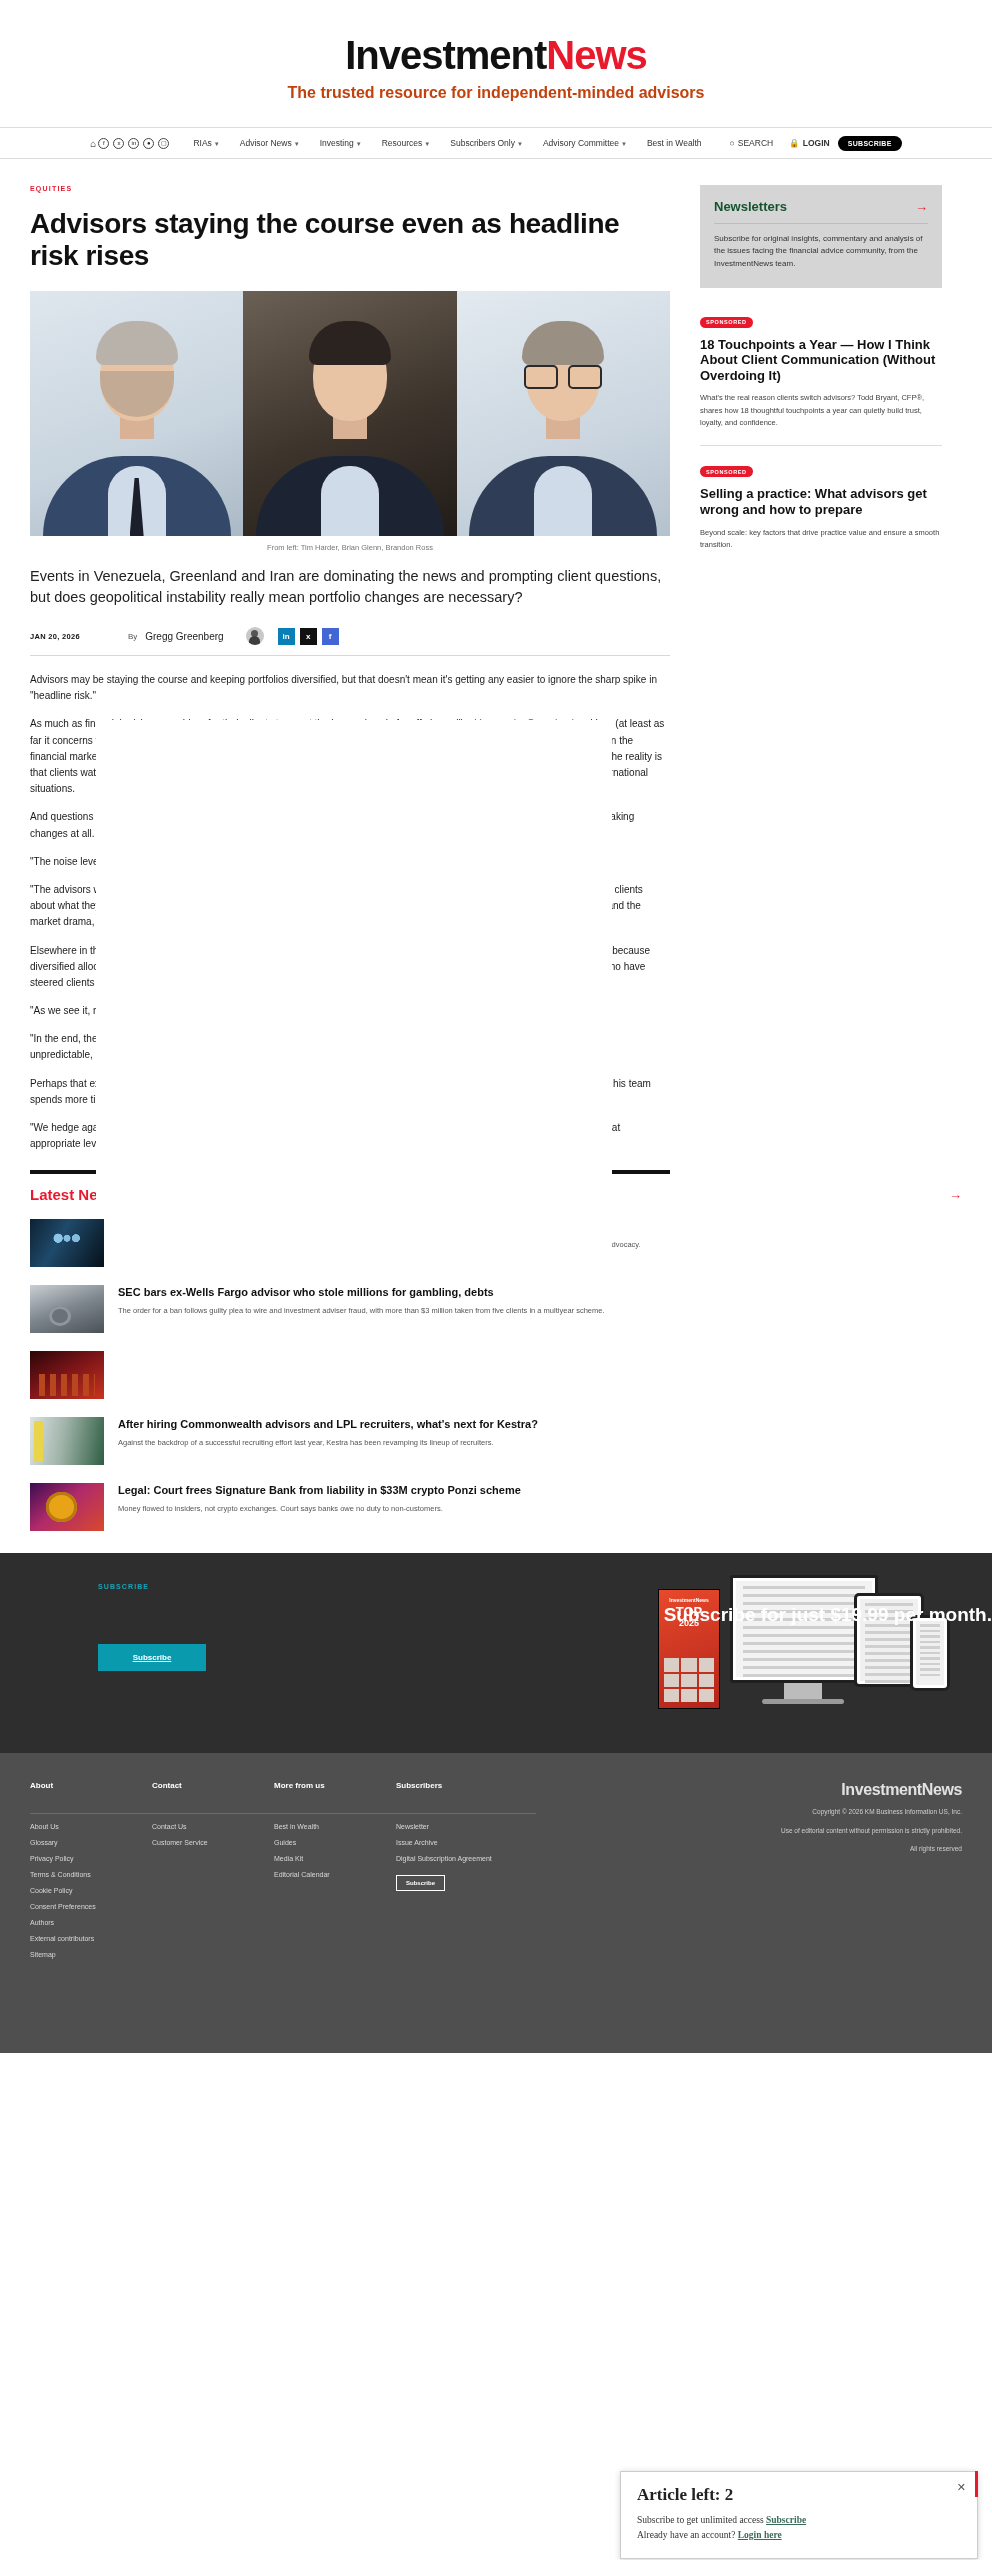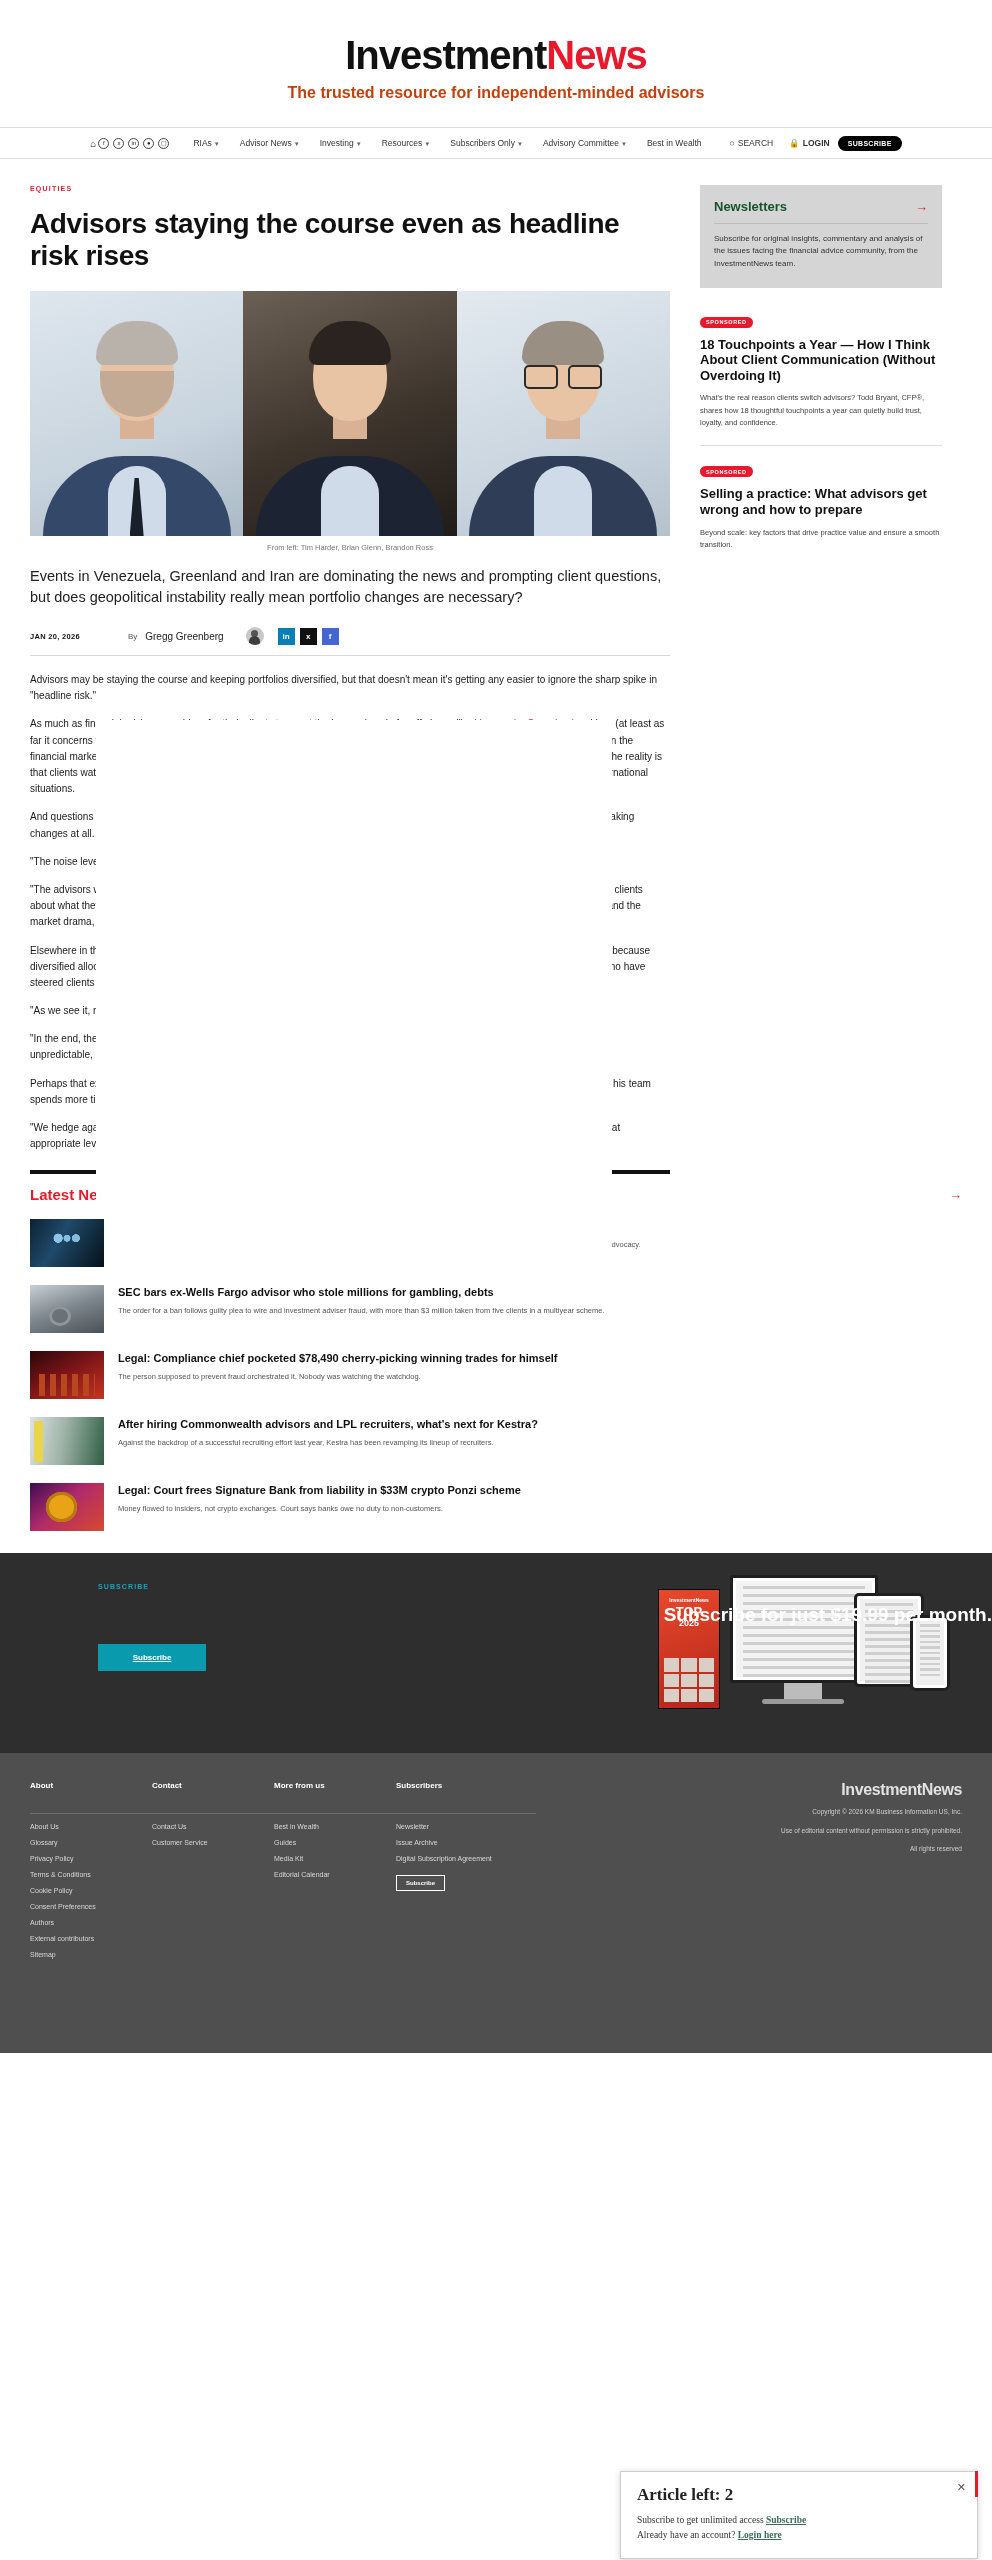--- a/index.html
+++ b/index.html
@@ -308,24 +308,20 @@
     </div>
     <div class="ln-item">
       <div class="thumb t2"></div>
       <div class="ln-text">
         <h3>SEC bars ex-Wells Fargo advisor who stole millions for gambling, debts</h3>
         <p>The order for a ban follows guilty plea to wire and investment adviser fraud, with more than $3 million taken from five clients in a multiyear scheme.</p>
       </div>
     </div>
     <div class="ln-item">
       <div class="thumb t3"></div>
-      <div class="ln-text">
-        <h3>Legal: Compliance chief pocketed $78,490 cherry-picking winning trades for himself</h3>
-        <p>The person supposed to prevent fraud orchestrated it. Nobody was watching the watchdog.</p>
-      </div>
     </div>
     <div class="ln-item">
       <div class="thumb t4"></div>
       <div class="ln-text">
         <h3>After hiring Commonwealth advisors and LPL recruiters, what's next for Kestra?</h3>
         <p>Against the backdrop of a successful recruiting effort last year, Kestra has been revamping its lineup of recruiters.</p>
       </div>
     </div>
     <div class="ln-item">
       <div class="thumb t5"></div>

